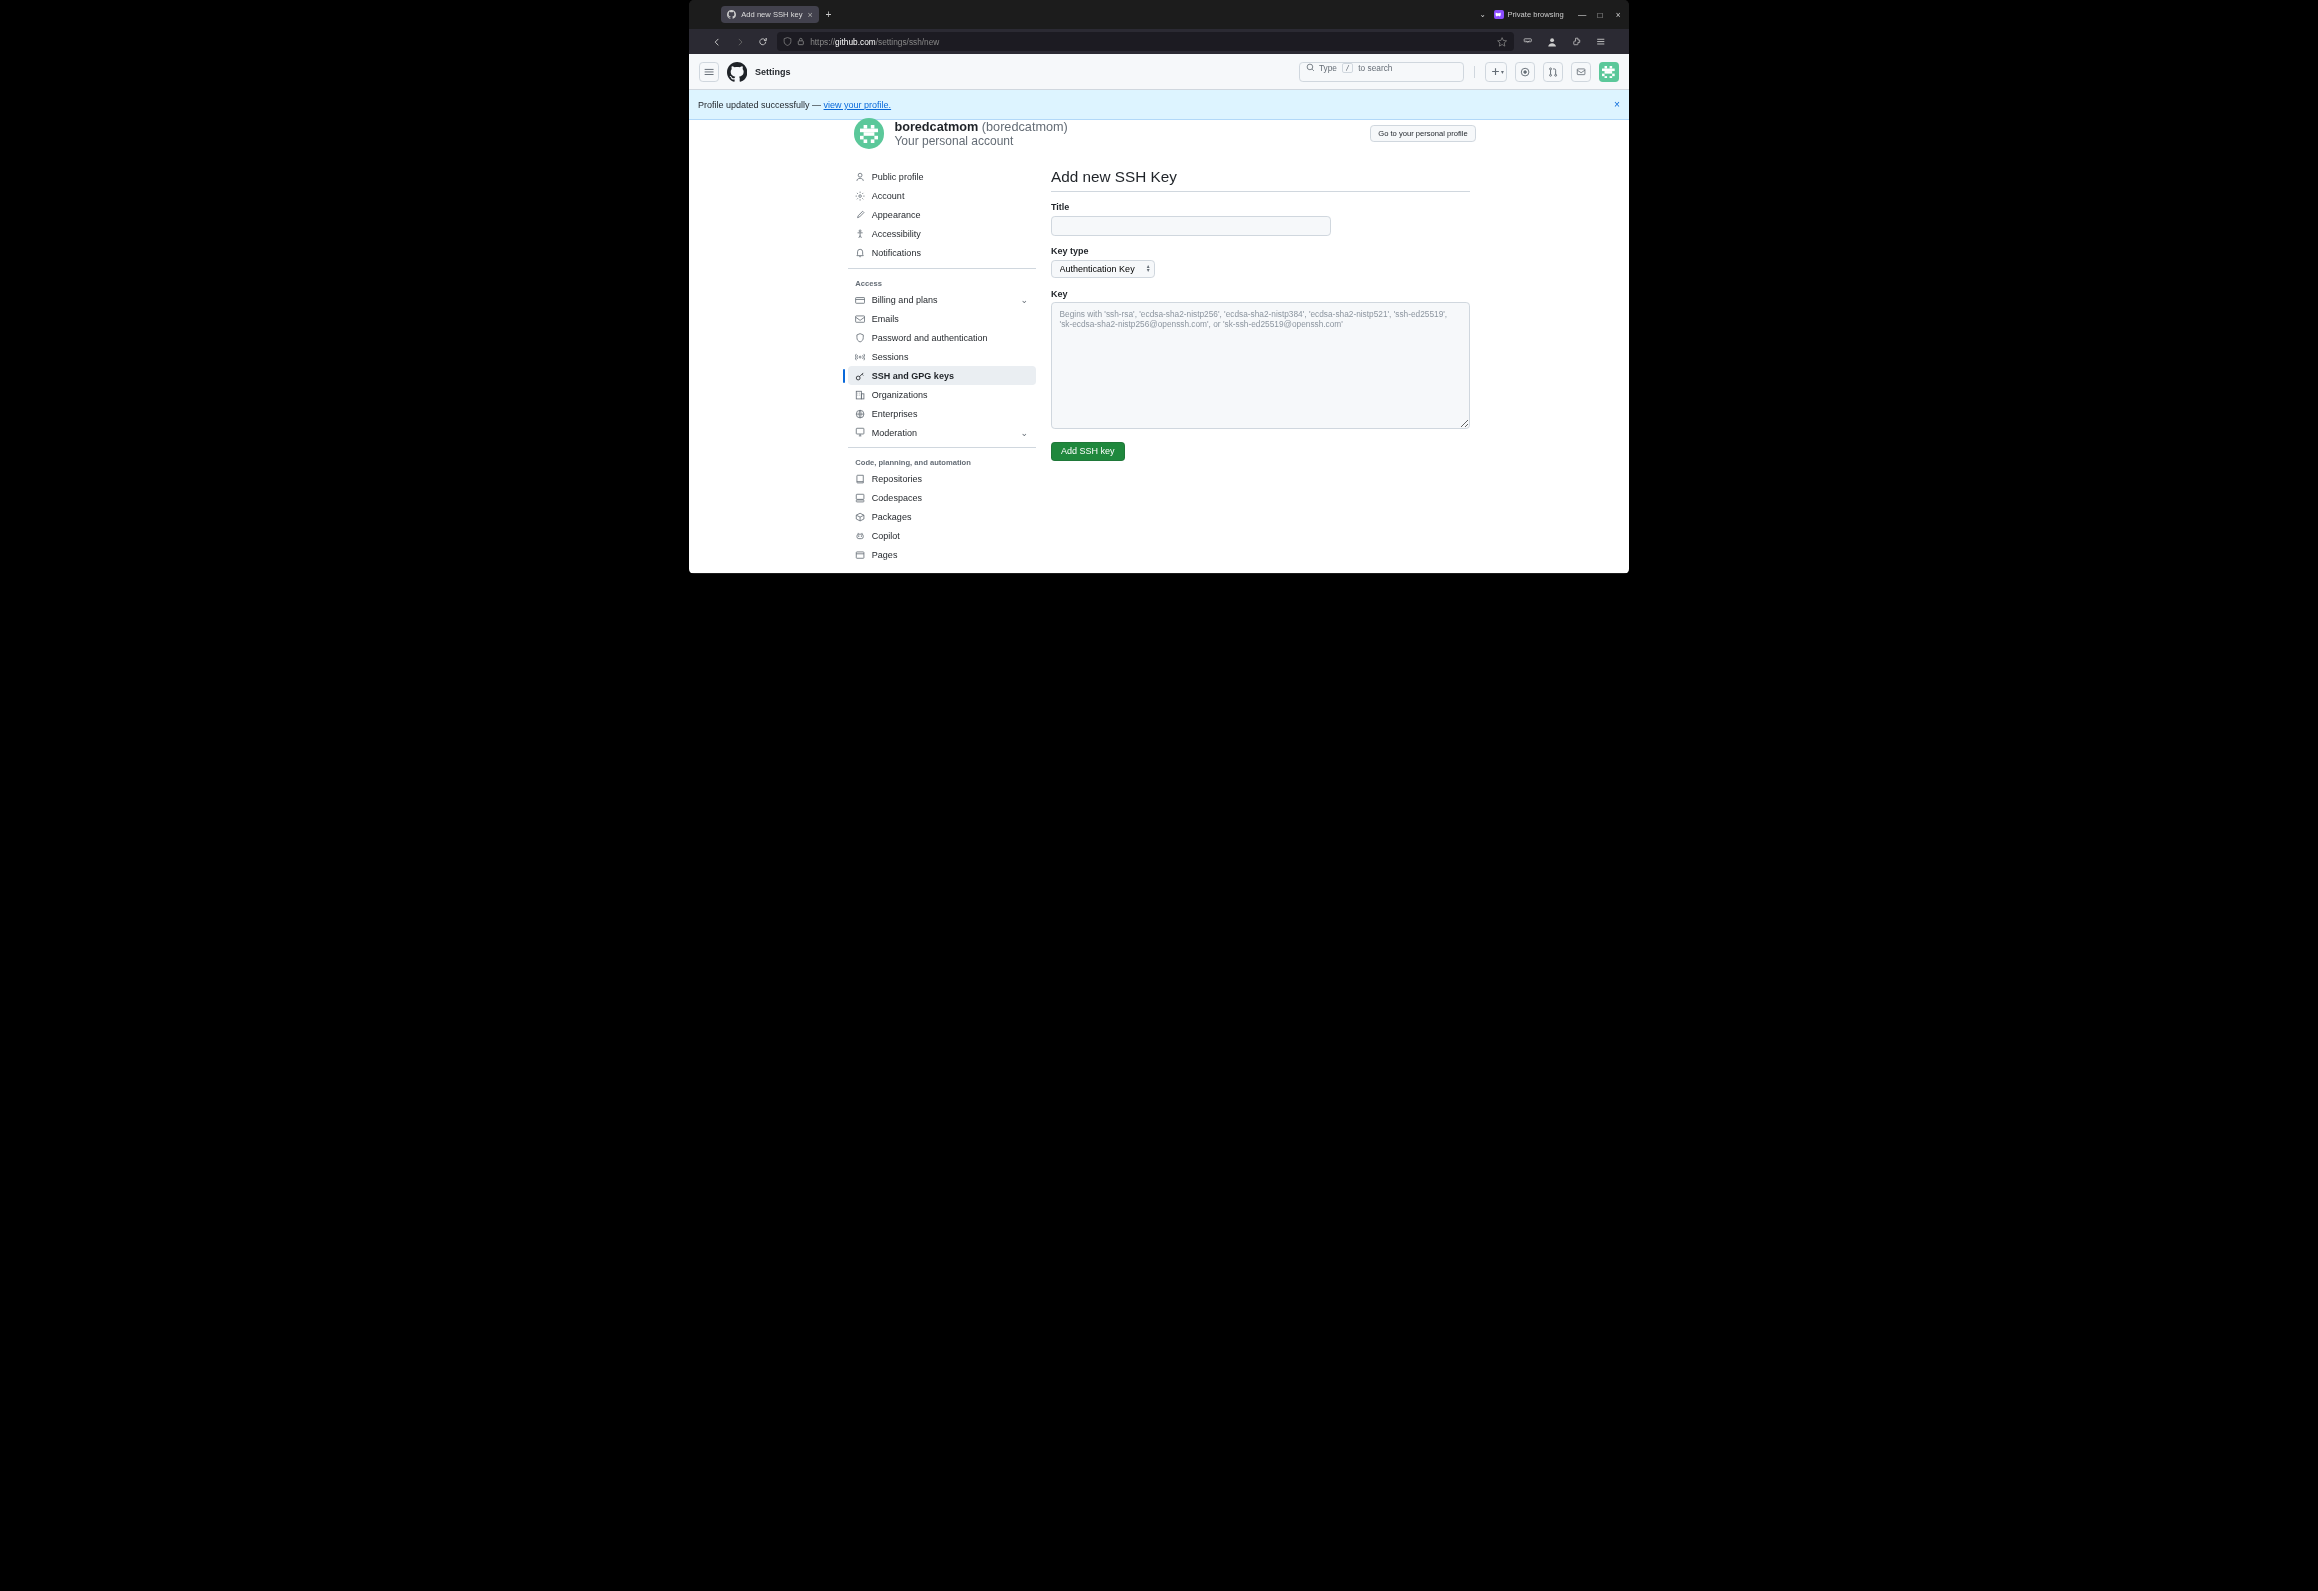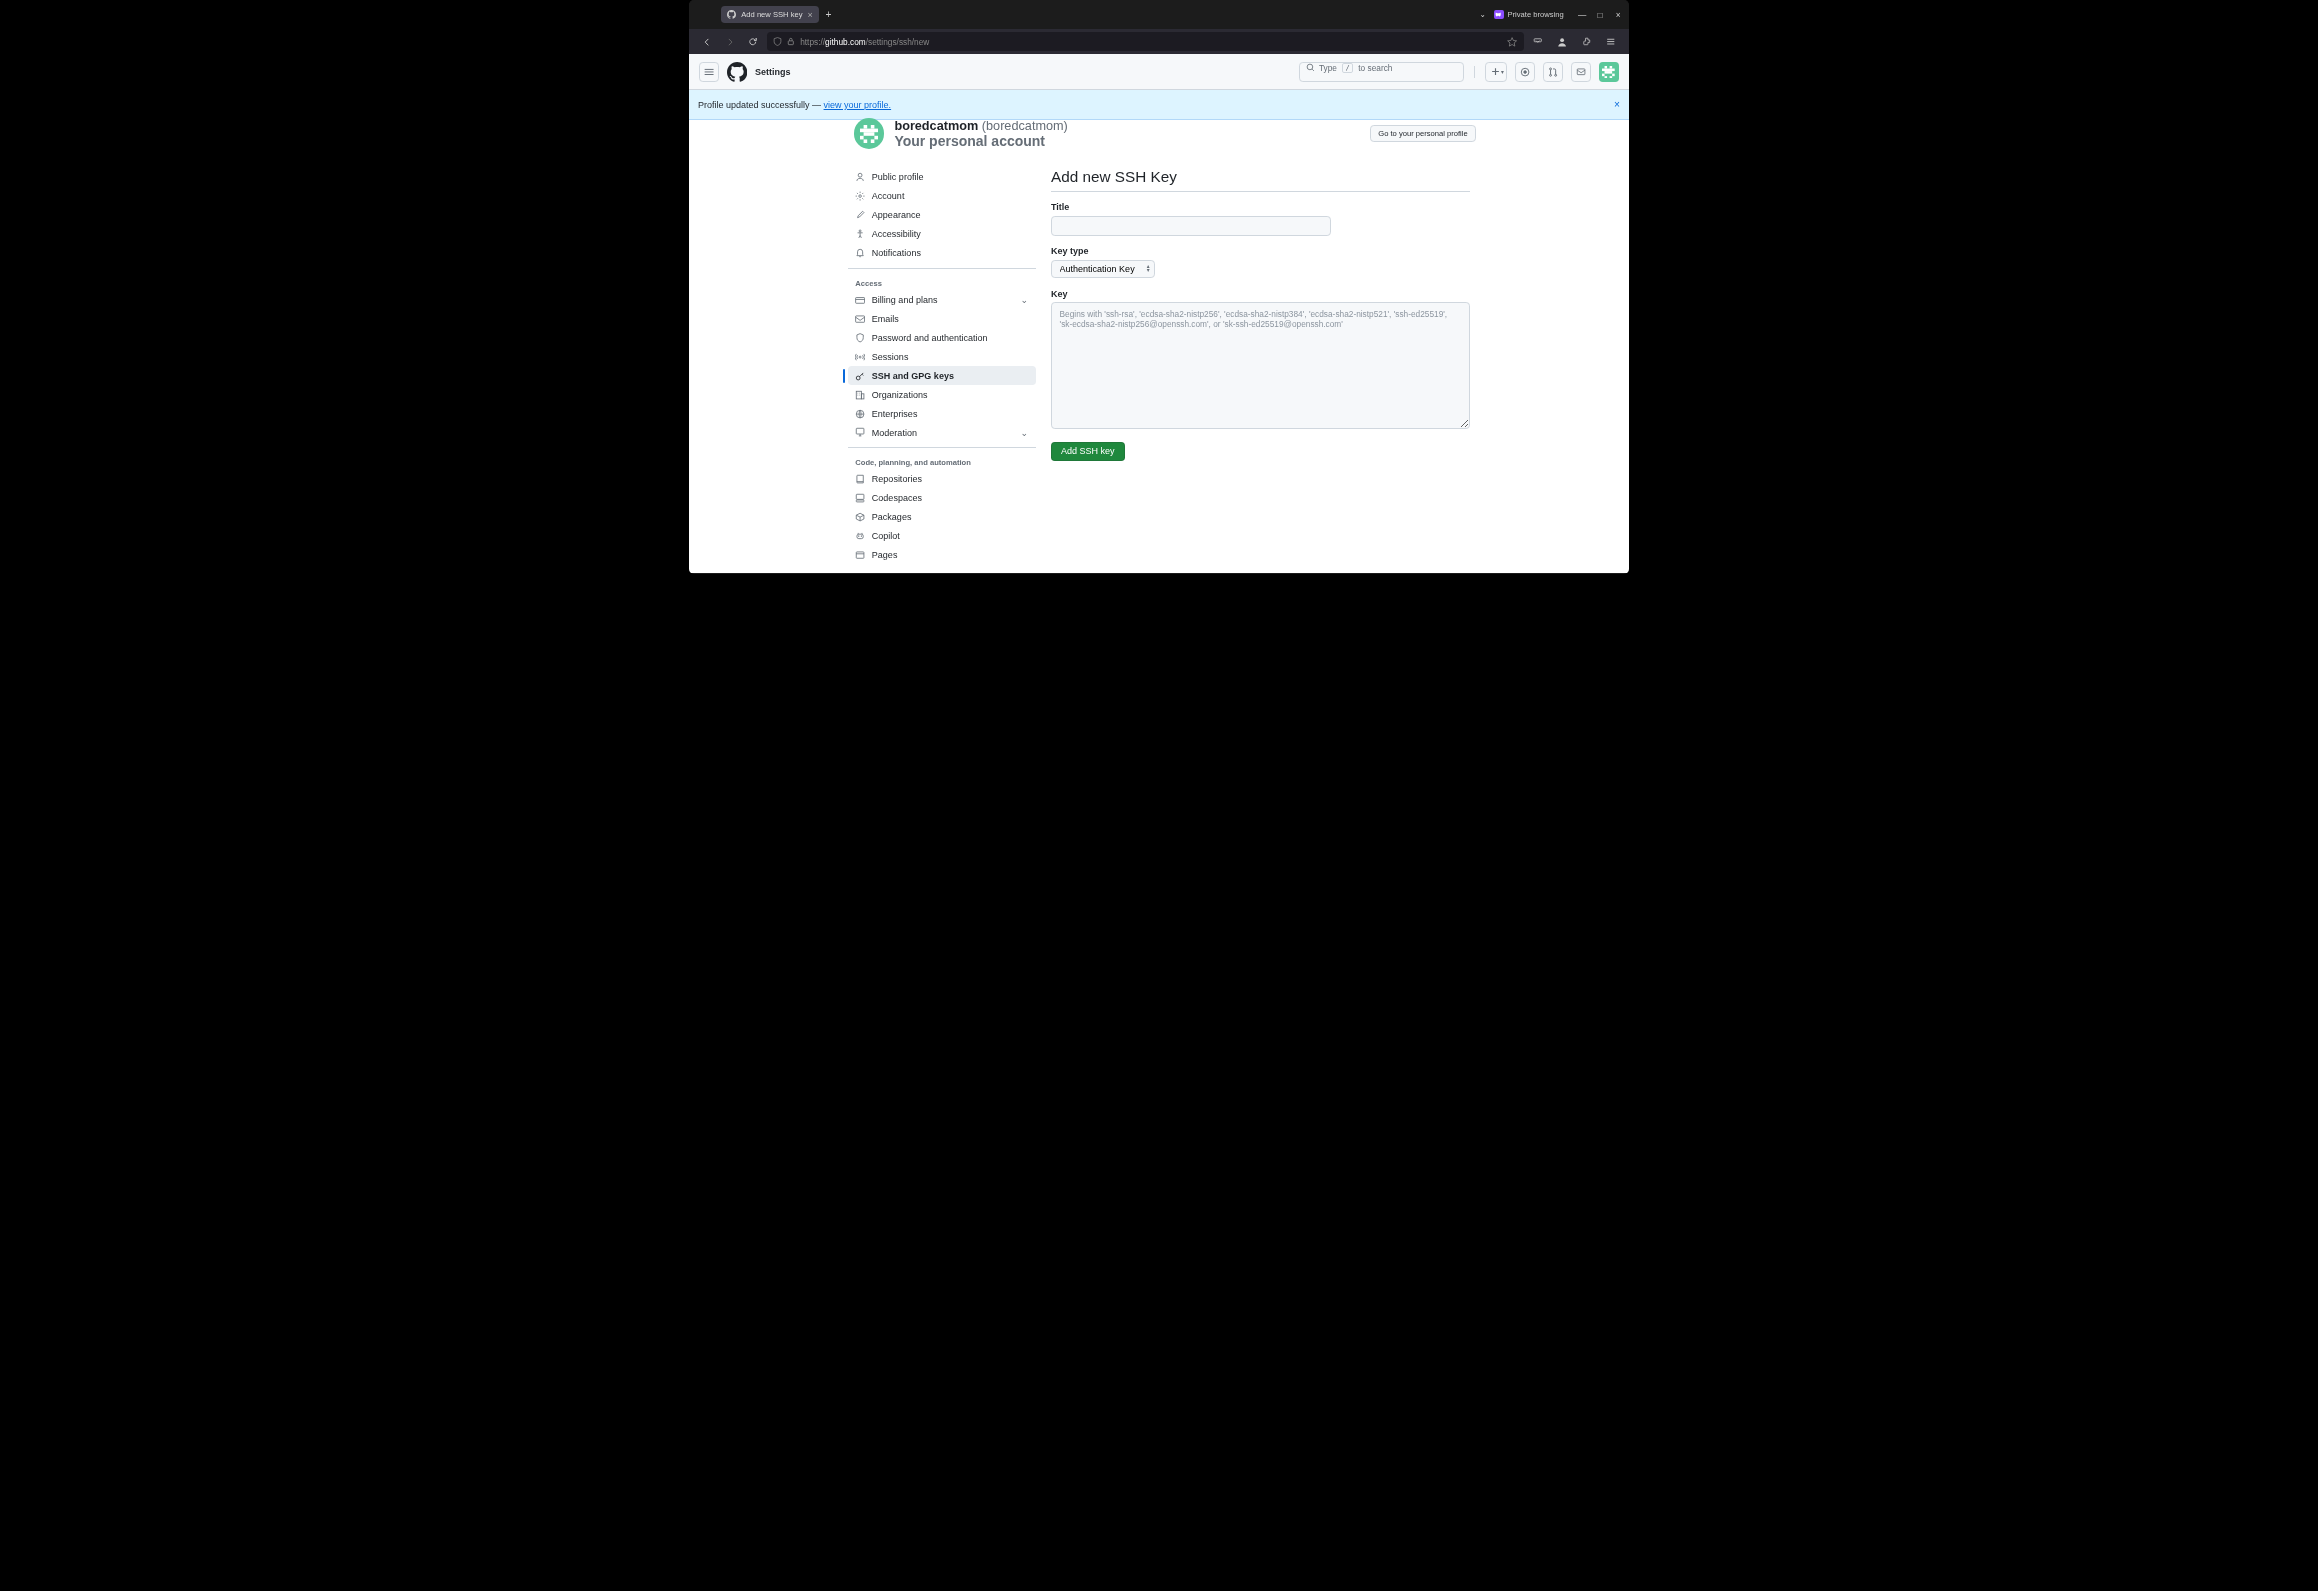--- a/index.html
+++ b/index.html
@@ -6,21 +6,21 @@
 body { font-family: -apple-system, BlinkMacSystemFont, "Segoe UI", Helvetica, Arial, sans-serif; background: #000; overflow: hidden; }
 .window { background: #1c1c1c; width: 940px; height: 574px; margin: 0 auto; position: relative; border-radius: 5.1px; overflow: hidden; }
 .titlebar { height: 29px; background: #1c1c1c; display: flex; align-items: center; padding: 0 6.4px; }
 .tab { background: #42414d; border-radius: 3.8px; padding: 3.8px 6.4px; display: flex; align-items: center; gap: 5.1px; font-size: 7.6px; color: #ddd; margin-left: 25.4px; min-width: 95px; }
 .tab-favicon { width: 9px; height: 9px; display:flex; align-items:center; justify-content:center; }
 .tab-close { margin-left: auto; font-size: 9px; color: #aaa; cursor: pointer; }
 .new-tab { color: #ccc; font-size: 10.2px; padding: 0 6.4px; cursor: pointer; }
 .titlebar-right { margin-left: auto; display: flex; align-items: center; gap: 7.6px; color: #ccc; font-size: 7.6px; }
 .win-btns { display: flex; gap: 9px; margin-left: 6.4px; }
 .win-btn { width: 9px; text-align:center; color:#ccc; font-size:8.3px; }
-.navbar { height: 25.4px; background: #2b2a33; display: flex; align-items: center; padding: 0 9px; gap: 5px; }
+.navbar { height: 25.4px; background: #2b2a33; display: flex; align-items: center; padding: 0 19px; gap: 5px; }
 .nav-btn { width: 18px; height: 18px; display: flex; align-items: center; justify-content: center; color: #ccc; border-radius: 2.5px; cursor:pointer; }
 .nav-btn.disabled { color: #666; }
 .addr { flex: 1; background: #1c1b22; border-radius: 3.8px; height: 19px; display: flex; align-items: center; padding: 0 6.4px; gap: 5.1px; color: #888; font-size: 8.3px; }
 .addr .proto { color: #888; }
 .addr .domain { color: #fff; }
 .right-icons { display:flex; gap:6.4px; align-items:center; }
 .content { background: #fff; height: calc(100% - 55px); overflow-y: auto; position:relative; }
 .gh-header { height: 36px; border-bottom: 0.6px solid #d0d7de; display: flex; align-items: center; padding: 0 10.2px; gap: 7.6px; background:#f6f8fa; }
 .hamburger { width: 20.3px; height: 20.3px; border: 0.6px solid #d0d7de; border-radius: 3.8px; display:flex; align-items:center; justify-content:center; cursor:pointer; }
 .gh-logo { width: 20.3px; height: 20.3px; display:flex; align-items:center; justify-content:center; }
@@ -32,21 +32,21 @@
 .avatar { width: 20.3px; height: 20.3px; border-radius: 3.8px; background: #5bc89a; display:flex; align-items:center; justify-content:center; cursor:pointer; }
 .flash { background: #ddf4ff; border-bottom: 0.6px solid rgba(9,105,218,0.2); padding: 9px 9px; font-size: 9px; color:#1f2328; display:flex; align-items:center;text-align:center; }
 .flash a { color: #0969da; text-decoration: underline; }
 .flash-close { margin-left:auto; color:#0969da; cursor:pointer; font-size:10.2px; }
 .page { max-width: 643px; margin: 0 auto; padding: 15.3px 10.2px; display: flex; gap: 15.3px; }
 .profile-header { position:absolute; top:64px; left:12px; right:0; }
 .profile-header-inner { max-width:643px; margin:0 auto; padding: 0 10.2px 10.2px; display:flex; align-items:center; gap:10.2px; }
 .profile-av { width: 30.5px; height: 30.5px; border-radius: 50%; background:#5bc89a; display:flex; align-items:center; justify-content:center; }
 .profile-name { font-size: 12.7px; font-weight:600; color:#1f2328; }
 .profile-name .handle { color:#656d76; font-weight:400; }
-.profile-sub { font-size:14px; color:#656d76;font-weight:bold; }
+.profile-sub { font-size:12px; color:#656d76; }
 .profile-btn { margin-left:auto; border:0.6px solid #d0d7de; border-radius:3.8px; padding:3.2px 7.6px; font-size:7.6px; background:#f6f8fa; color:#24292f; cursor:pointer; }
 .body-wrap { padding-top: 32px; }
 .sidebar { width: 188px; flex-shrink:0; }
 .side-group { border-top: 0.6px solid #d0d7de; margin-top: 5.1px; padding-top: 5.1px; }
 .side-group:first-child { border-top:none; margin-top:0; padding-top:0; }
 .side-heading { font-size: 7.6px; font-weight: 600; color: #656d76; padding: 5.1px 7.6px 2.5px; }
 .side-item { display:flex; align-items:center; gap:6.4px; padding:4.4px 7.6px; font-size:9px; color:#1f2328; border-radius:3.8px; cursor:pointer; position:relative; }
 .side-item.active { background:#eaeef2; font-weight:600; }
 .side-item.active::before { content:''; position:absolute; left:-5.1px; top:2.5px; bottom:2.5px; width:2.5px; background:#0969da; border-radius:1.3px; }
 .side-item .chev { margin-left:auto; color:#656d76; }

